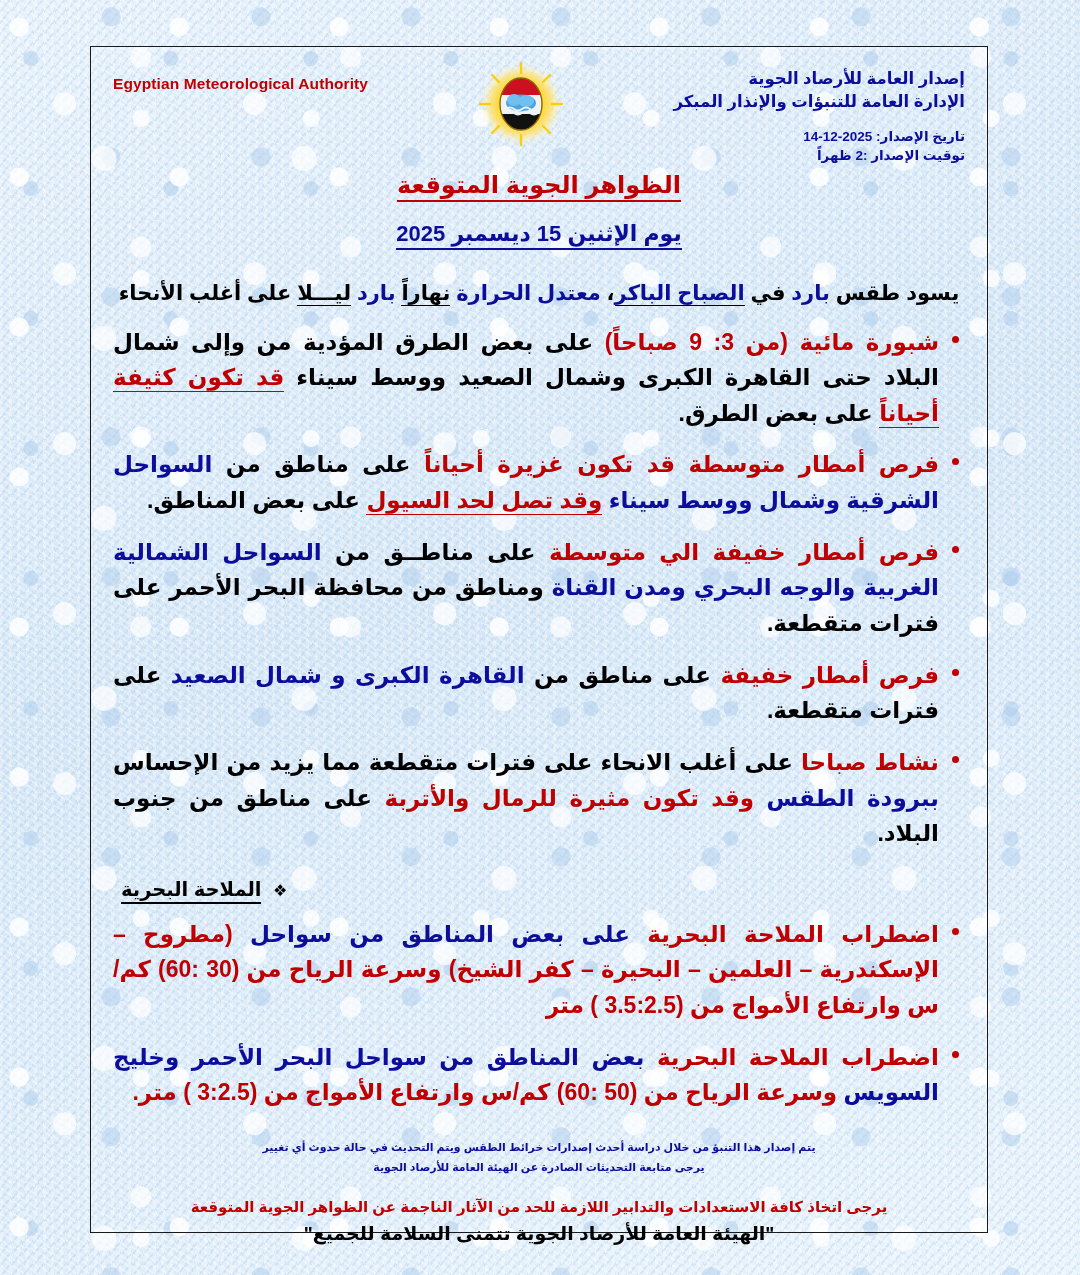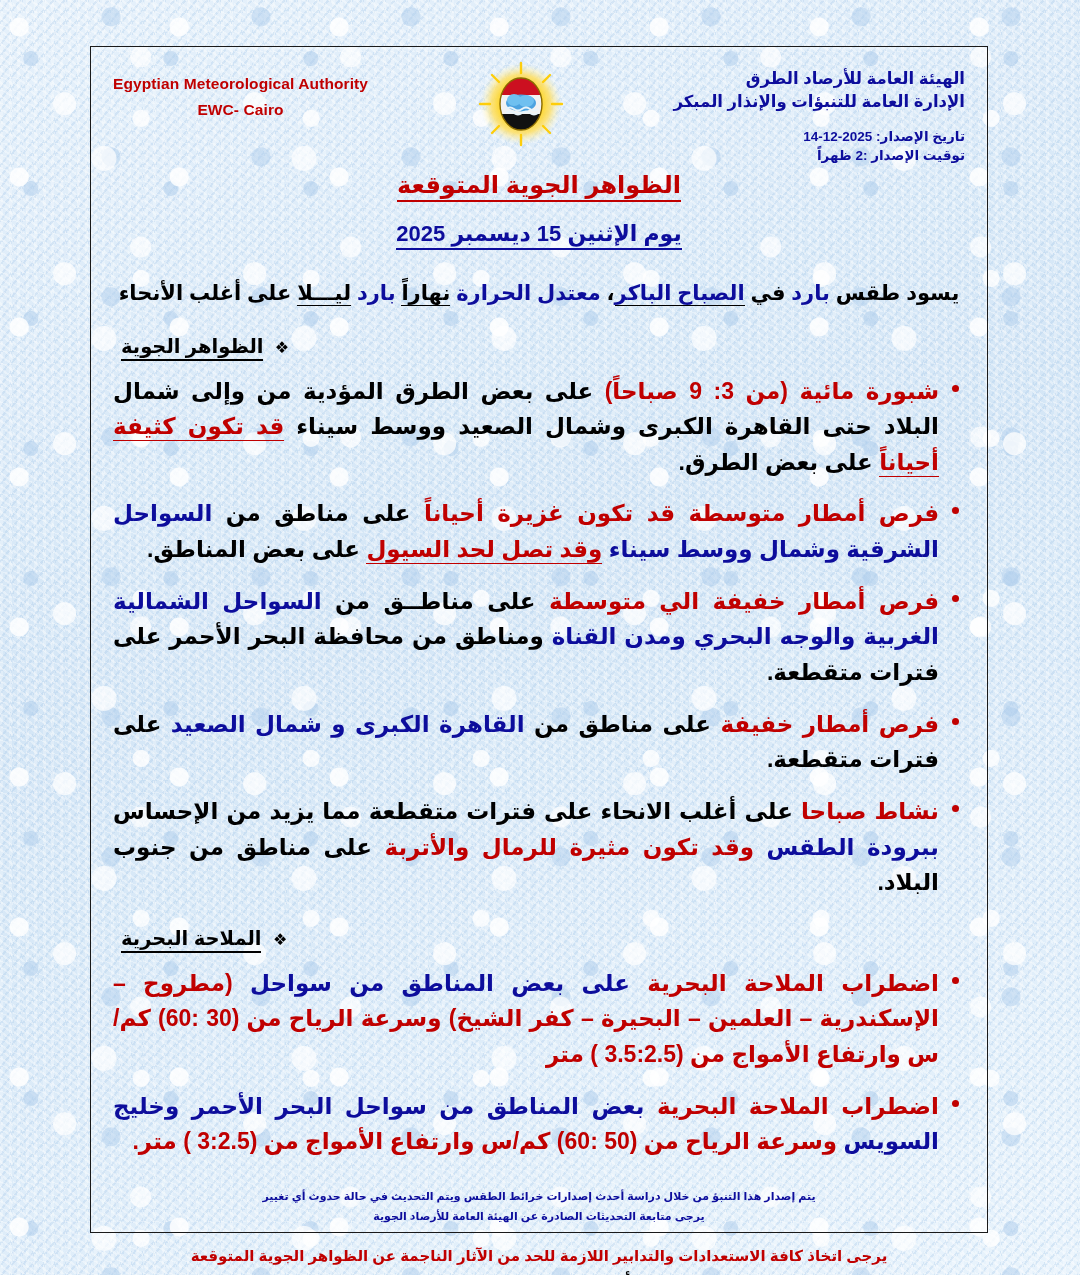--- a/index.html
+++ b/index.html
@@ -117,21 +117,21 @@
 </style>
 </head>
 <body>
 
 <div class="page">
   <div class="frame">
 
     <div class="hdr">
 
       <div class="hdr-right">
-        <div class="org1">الهيئة العامة للأرصاد الطرق</div>
+        <div class="org1">إصدار العامة للأرصاد الجوية</div>
         <div class="org2">الإدارة العامة للتنبؤات والإنذار المبكر</div>
         <div class="issue">
           <div>تاريخ الإصدار: 2025-12-14</div>
           <div>توقيت الإصدار :2 ظهراً</div>
         </div>
       </div>
 
       <div class="logo-wrap">
         <svg viewBox="0 0 86 86" xmlns="http://www.w3.org/2000/svg">
           <defs>
@@ -168,39 +168,34 @@
               <path d="M28 48 q4 -3 8 0 q4 3 8 0 q4 -3 8 0 q4 3 8 0" fill="none" stroke="#e8f4fb" stroke-width="2"></path>
               <path d="M28 52 q4 -3 8 0 q4 3 8 0 q4 -3 8 0 q4 3 8 0" fill="none" stroke="#e8f4fb" stroke-width="2"></path>
             </g>
           </g>
           <ellipse cx="43" cy="43" rx="21" ry="26" fill="none" stroke="#8a6a00" stroke-width="1.4"></ellipse>
         </svg>
       </div>
 
       <div class="hdr-left">
         <div class="eng1">Egyptian Meteorological Authority</div>
-        <div class="eng2">EWC- Cairo</div>
       </div>
     </div>
 
     <div class="title-red">
       <span>الظواهر الجوية المتوقعة</span>
     </div>
     <div class="title-blue">
       <span>يوم الإثنين 15 ديسمبر 2025</span>
     </div>
 
     <div class="summary">
       <span class="k">يسود طقس </span><span class="b">بارد</span><span class="k"> في </span><span class="b ul-k">الصباح الباكر</span><span class="k">، </span><span class="b">معتدل الحرارة</span><span class="k"> </span><span class="k ul-k">نهاراً</span><span class="k"> </span><span class="b">بارد</span><span class="k"> </span><span class="k ul-k">ليـــلا</span><span class="k"> على أغلب الأنحاء</span>
     </div>
 
-    <div class="sec-head">
-      <span class="dia">❖</span>
-      <u>الظواهر الجوية</u>
-    </div>
     <ul class="blist" id="list-0">
         <li><span class="r">شبورة مائية (من 3: 9 صباحاً)</span><span class="k"> على بعض الطرق المؤدية من وإلى شمال البلاد حتى القاهرة الكبرى وشمال الصعيد ووسط سيناء </span><span class="r ul-r">قد تكون كثيفة أحياناً</span><span class="k"> على بعض الطرق.</span></li>
         <li><span class="r">فرص أمطار متوسطة قد تكون غزيرة أحياناً</span><span class="k"> على مناطق من </span><span class="b">السواحل الشرقية وشمال ووسط سيناء</span><span class="k"> </span><span class="r ul-r">وقد تصل لحد السيول</span><span class="k"> على بعض المناطق.</span></li>
         <li><span class="r">فرص أمطار خفيفة الي متوسطة</span><span class="k"> على مناطــق من </span><span class="b">السواحل الشمالية الغربية والوجه البحري ومدن القناة</span><span class="k"> ومناطق من محافظة البحر الأحمر على فترات متقطعة.</span></li>
         <li><span class="r">فرص أمطار خفيفة</span><span class="k"> على مناطق من </span><span class="b">القاهرة الكبرى و شمال الصعيد</span><span class="k"> على فترات متقطعة.</span></li>
         <li><span class="r">نشاط صباحا</span><span class="k"> على أغلب الانحاء على فترات متقطعة مما يزيد من الإحساس </span><span class="b">ببرودة الطقس</span><span class="k"> </span><span class="r">وقد تكون مثيرة للرمال والأتربة</span><span class="k"> على مناطق من جنوب البلاد.</span></li>
       </ul>
 
     <div class="sec-head">
       <span class="dia">❖</span>

